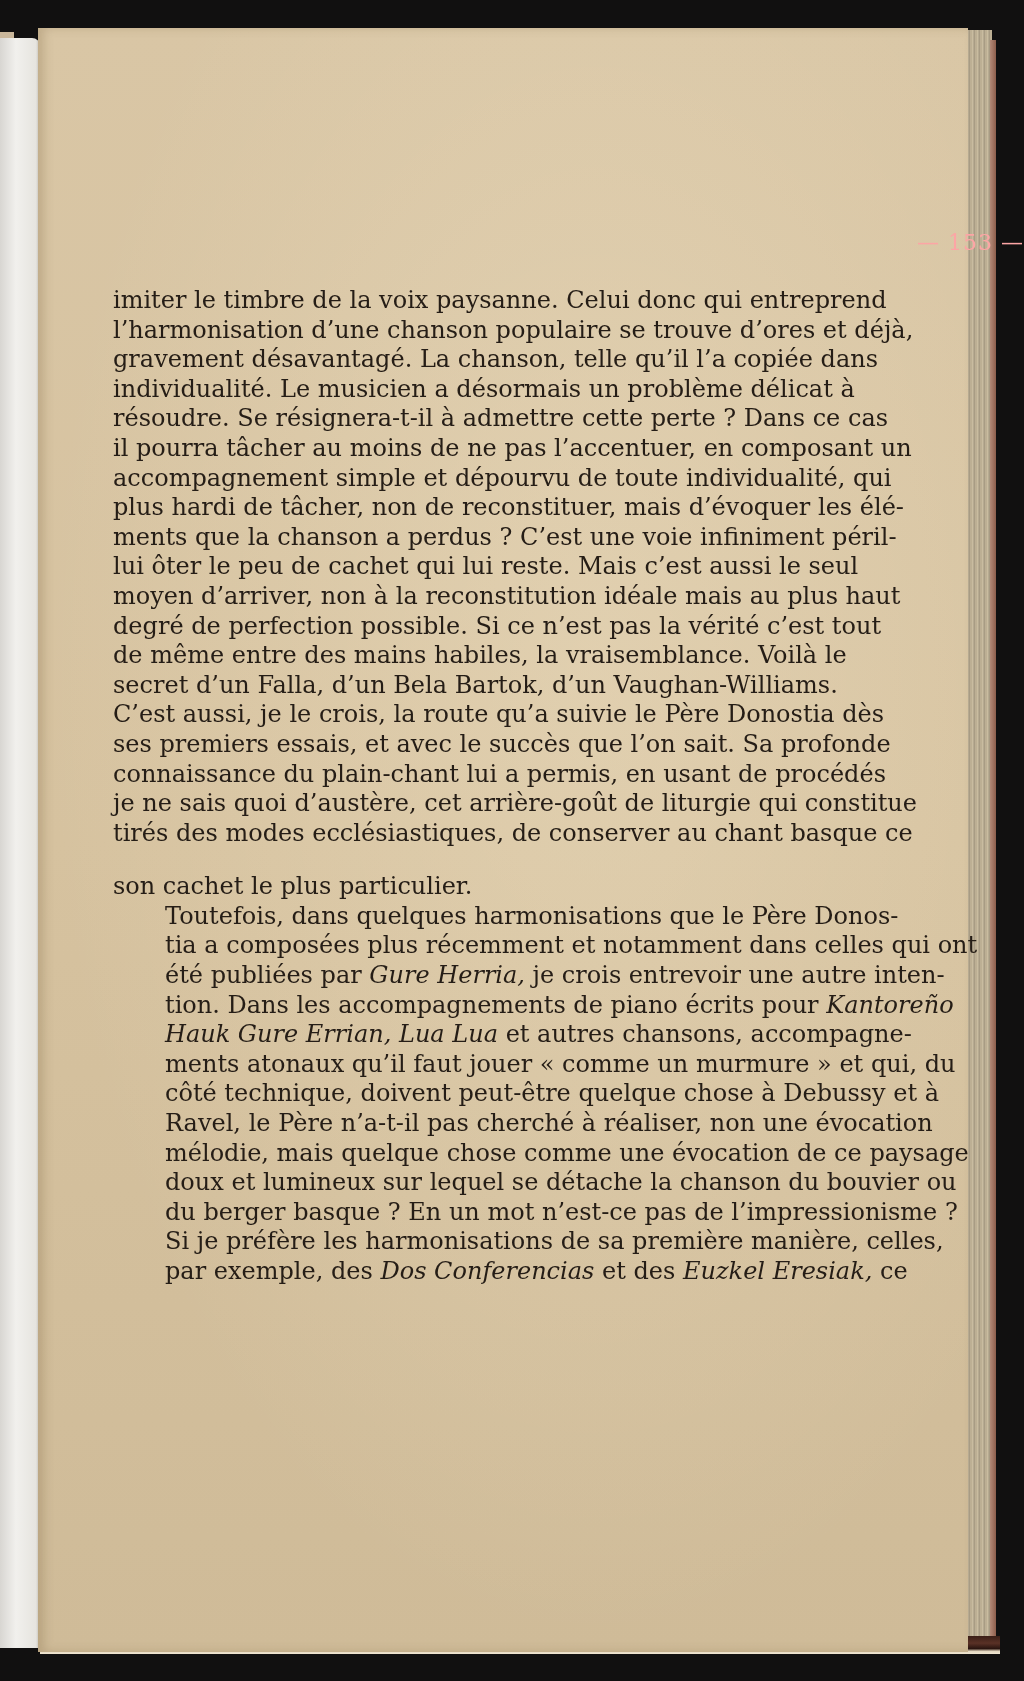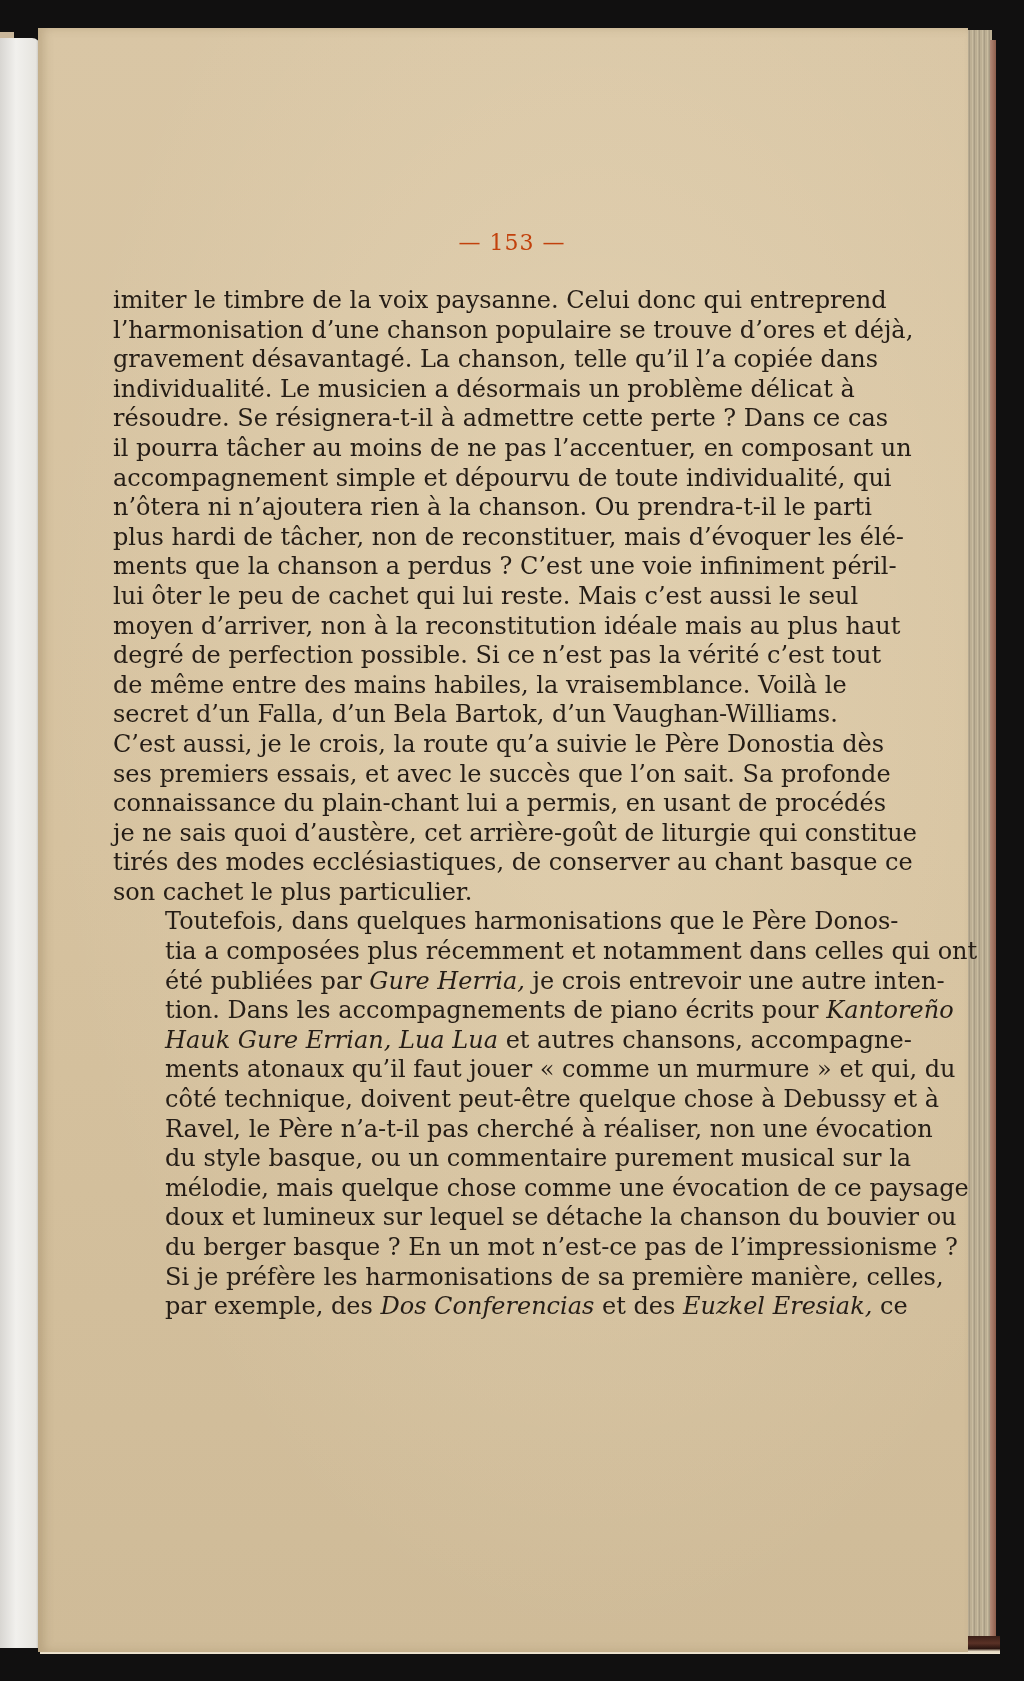--- a/index.html
+++ b/index.html
@@ -29,32 +29,32 @@
   }
   .red-edge {
     position:absolute; left:990px; top:40px; width:6px; height:1600px;
     background:linear-gradient(90deg,#b48a78,#8e5e4c);
   }
   .bottom-edge {
     position:absolute; left:40px; top:1636px; width:960px; height:18px;
     background:linear-gradient(180deg,#3b1f17 0%,#5a3126 40%,#2a1510 70%,#e3d7bf 85%,#efe6d2 100%);
   }
   .page-number {
-    position:absolute; left:0; width:100%; top:230px; text-align:center;
-    font-size:22px; color:#c2410c; letter-spacing:1px;
+    position:absolute; left:0; width:100%; top:230px; text-align:right;
+    font-size:22px; color:#fca5a5; letter-spacing:1px;
   }
   .text-block {
     position:absolute; left:113px; top:286px; width:667px;
     font-size:24px; line-height:29.6px; color:#251d16;
     text-align:justify;
   }
   .text-block p { margin:0; }
   .text-block p.indent { text-indent:52px; }
   .line { display:block; text-align:justify; text-align-last:justify; white-space:nowrap; }
-  .line.last { text-align-last:left; }
+  .line.last { text-align-last:left;margin-top:24px; }
   .it { font-style:italic; }
 </style>
 </head>
 <body>
 
 <div class="left-edge"></div>
 <div class="left-page"></div>
 <div class="page-stack"></div>
 <div class="red-edge"></div>
 <div class="bottom-edge"></div>
@@ -65,21 +65,20 @@
 
 <div class="text-block" id="text-block">
     <p>
       <span class="line">imiter le timbre de la voix paysanne. Celui donc qui entreprend</span>
       <span class="line">l’harmonisation d’une chanson populaire se trouve d’ores et déjà,</span>
       <span class="line">gravement désavantagé. La chanson, telle qu’il l’a copiée dans</span>
       <span class="line">individualité. Le musicien a désormais un problème délicat à</span>
       <span class="line">résoudre. Se résignera-t-il à admettre cette perte ? Dans ce cas</span>
       <span class="line">il pourra tâcher au moins de ne pas l’accentuer, en composant un</span>
       <span class="line">accompagnement simple et dépourvu de toute individualité, qui</span>
-      <span class="line">n’ôtera ni n’ajoutera rien à la chanson. Ou prendra-t-il le parti</span>
       <span class="line">plus hardi de tâcher, non de reconstituer, mais d’évoquer les élé-</span>
       <span class="line">ments que la chanson a perdus ? C’est une voie infiniment péril-</span>
       <span class="line">lui ôter le peu de cachet qui lui reste. Mais c’est aussi le seul</span>
       <span class="line">moyen d’arriver, non à la reconstitution idéale mais au plus haut</span>
       <span class="line">degré de perfection possible. Si ce n’est pas la vérité c’est tout</span>
       <span class="line">de même entre des mains habiles, la vraisemblance. Voilà le</span>
       <span class="line">secret d’un Falla, d’un Bela Bartok, d’un Vaughan-Williams.</span>
       <span class="line">C’est aussi, je le crois, la route qu’a suivie le Père Donostia dès</span>
       <span class="line">ses premiers essais, et avec le succès que l’on sait. Sa profonde</span>
       <span class="line">connaissance du plain-chant lui a permis, en usant de procédés</span>
@@ -89,20 +88,19 @@
     </p>
     <p class="indent">
       <span class="line">Toutefois, dans quelques harmonisations que le Père Donos-</span>
       <span class="line">tia a composées plus récemment et notamment dans celles qui ont</span>
       <span class="line">été publiées par <span class="it">Gure Herria,</span> je crois entrevoir une autre inten-</span>
       <span class="line">tion. Dans les accompagnements de piano écrits pour <span class="it">Kantoreño</span></span>
       <span class="line"><span class="it">Hauk Gure Errian, Lua Lua</span> et autres chansons, accompagne-</span>
       <span class="line">ments atonaux qu’il faut jouer « comme un murmure » et qui, du</span>
       <span class="line">côté technique, doivent peut-être quelque chose à Debussy et à</span>
       <span class="line">Ravel, le Père n’a-t-il pas cherché à réaliser, non une évocation</span>
-      <span class="line">du style basque, ou un commentaire purement musical sur la</span>
       <span class="line">mélodie, mais quelque chose comme une évocation de ce paysage</span>
       <span class="line">doux et lumineux sur lequel se détache la chanson du bouvier ou</span>
       <span class="line">du berger basque ? En un mot n’est-ce pas de l’impressionisme ?</span>
       <span class="line">Si je préfère les harmonisations de sa première manière, celles,</span>
       <span class="line">par exemple, des <span class="it">Dos Conferencias</span> et des <span class="it">Euzkel Eresiak,</span> ce</span>
     </p>
   </div>
 
 </body></html>

